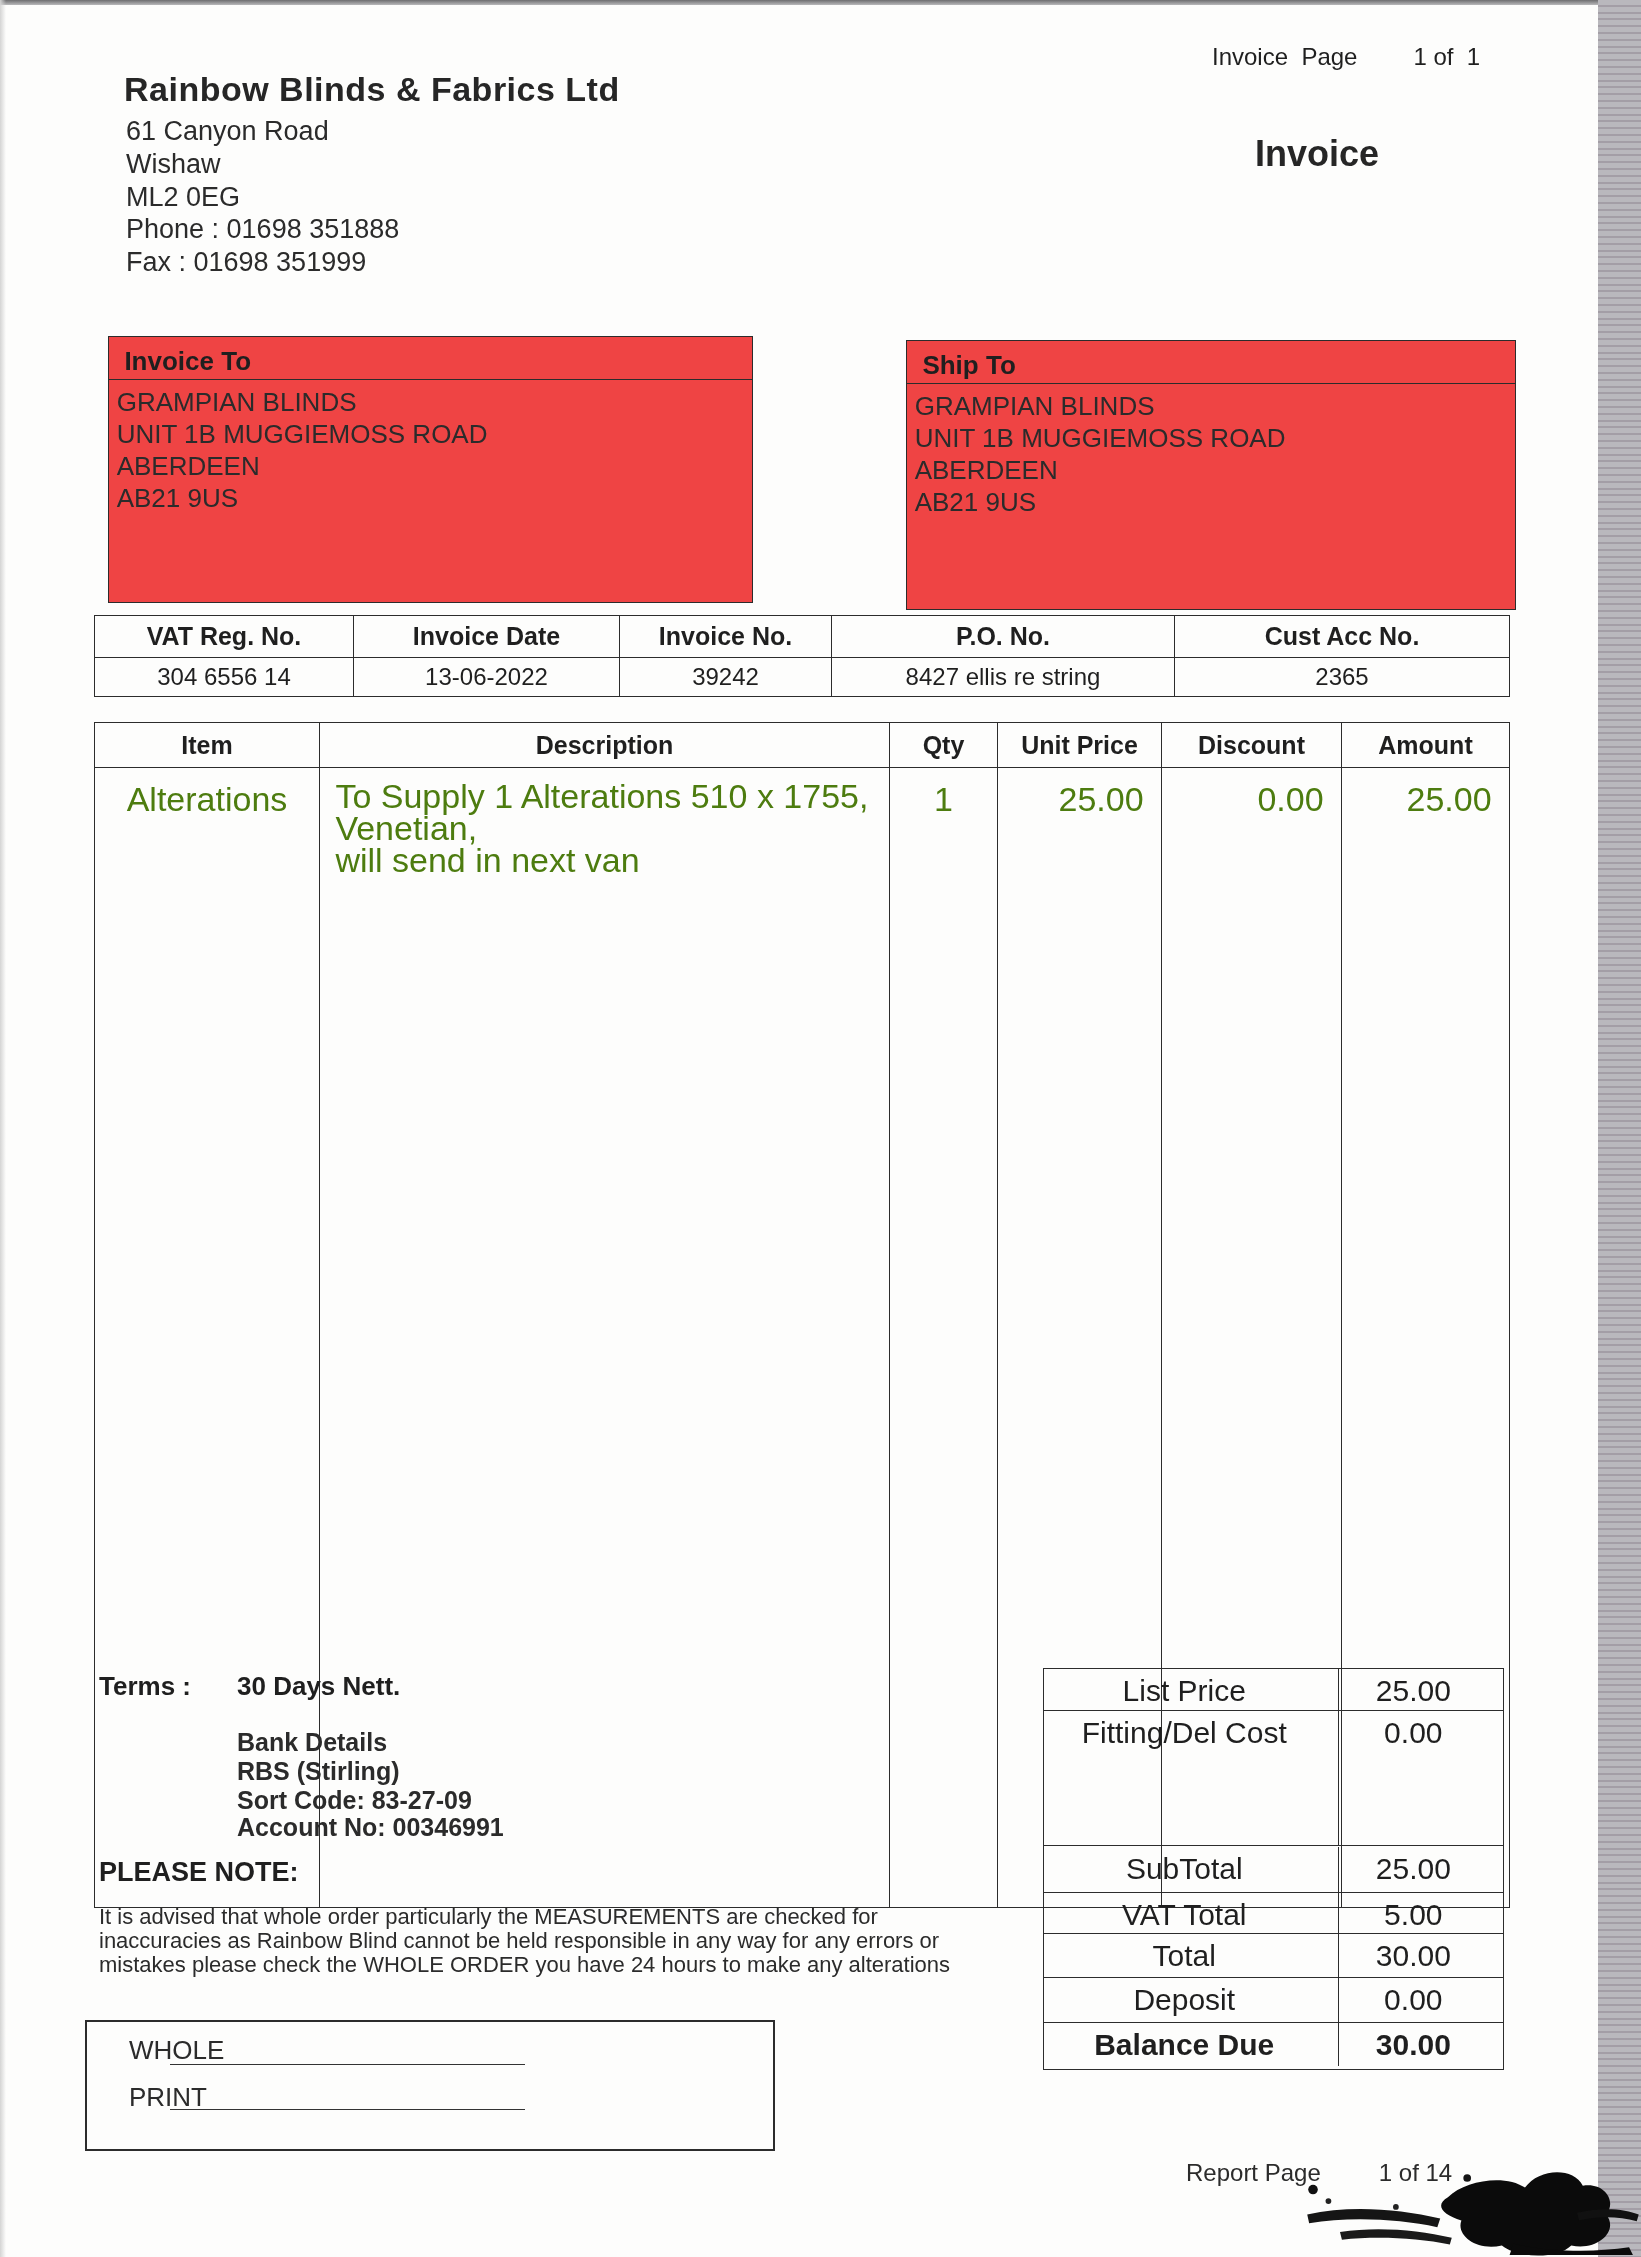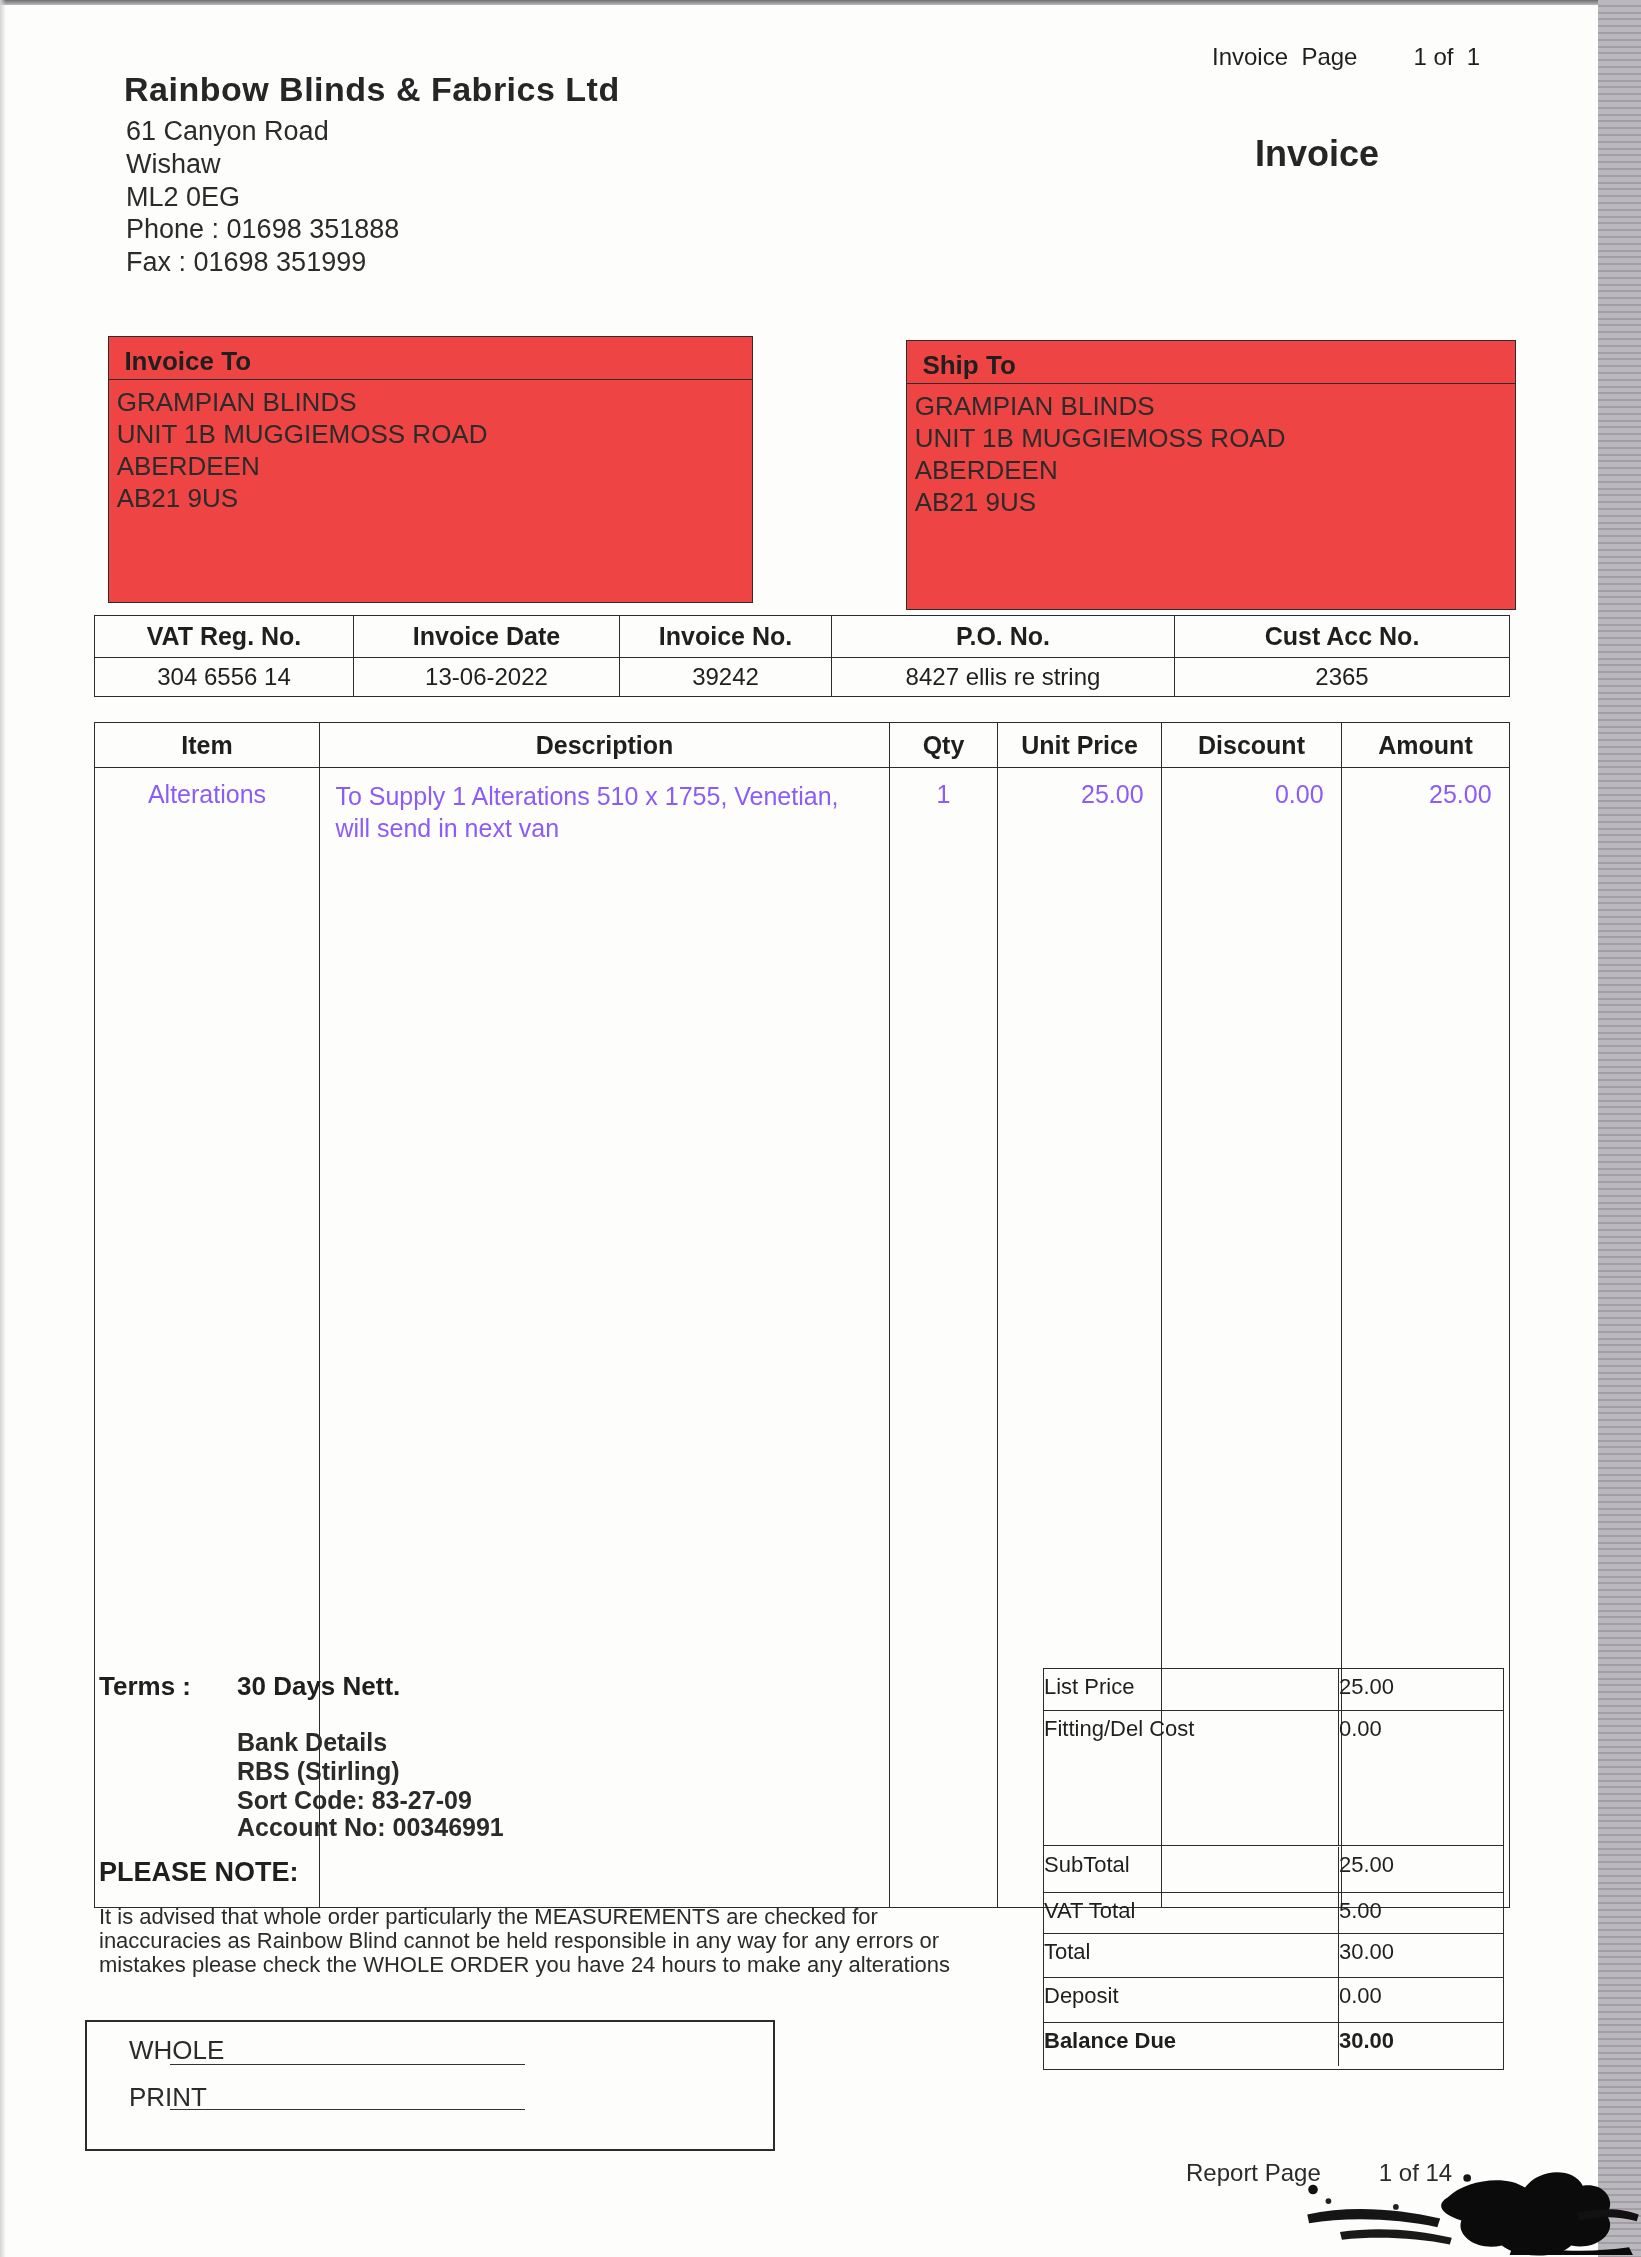--- a/index.html
+++ b/index.html
@@ -47,21 +47,21 @@
 
   
   .items-table { position:absolute; left:94px; top:722px; width:1416px; height:1186px;
     border:1.9px solid #2c2c2c; display:flex; flex-direction:column; }
   .i-cols { display:grid; grid-template-columns:225px 570px 108px 164px 180px 1fr; }
   .items-head { height:45px; border-bottom:1.9px solid #2c2c2c; }
   .items-head > div { border-right:1.9px solid #2c2c2c; display:flex; align-items:center; justify-content:center;
     font-weight:700; font-size:25px; }
   .items-head > div:last-child { border-right:none; }
   .items-body { flex:1; }
-  .items-body > div { border-right:1.9px solid #2c2c2c; font-size:25px; padding-top:11.6px; color:#8b5cf6; }
+  .items-body > div { border-right:1.9px solid #2c2c2c; font-size:34px; padding-top:11.6px; color:#4d7c0f; }
   .items-body > div:last-child { border-right:none; }
   .cell-item { text-align:center; }
   .cell-desc { padding-left:15.4px; padding-right:13.5px; line-height:32px; }
   .cell-qty { text-align:center; }
   .cell-num { text-align:right; padding-right:17.4px; }
 
   
   .terms-label { left:99px; top:1671px; font-size:26px; font-weight:700; }
   .terms-value { left:237px; top:1671px; font-size:26px; font-weight:700; }
   .bank { left:237px; font-size:25px; font-weight:700; color:#2b2b2b; }
@@ -70,21 +70,21 @@
 
   
   .sig-box { position:absolute; left:85px; top:2020px; width:690px; height:131px; border:2.9px solid #2c2c2c; }
   .sig-label { position:absolute; left:42px; font-size:26px; color:#2b2b2b; }
   .sig-line { position:absolute; left:83px; width:355px; border-bottom:1.9px solid #333; }
 
   
   .totals { position:absolute; left:1043px; top:1668px; width:461px; height:402px; border:1.9px solid #2c2c2c; }
   .t-row { position:absolute; left:0; width:100%; display:grid; grid-template-columns:295px 1fr;
     border-bottom:1.9px solid #2c2c2c; }
-  .t-row > div { font-size:22px; text-align:left; padding-top:4.8px; }
+  .t-row > div { font-size:30px; text-align:center; padding-top:4.8px; }
   .t-row .t-label { border-right:1.9px solid #2c2c2c; padding-right:13.5px; }
   .t-row .t-value { padding-right:15.4px; }
   .t-r0 { top:0; height:42px; }
   .t-r1 { top:42px; height:135px; }
   .t-r2 { top:178px; height:46px; }
   .t-r3 { top:224px; height:41px; }
   .t-r4 { top:265px; height:44px; }
   .t-r5 { top:309px; height:45px; }
   .t-r6 { top:354px; height:43px; border-bottom:none; font-weight:700; }
 

